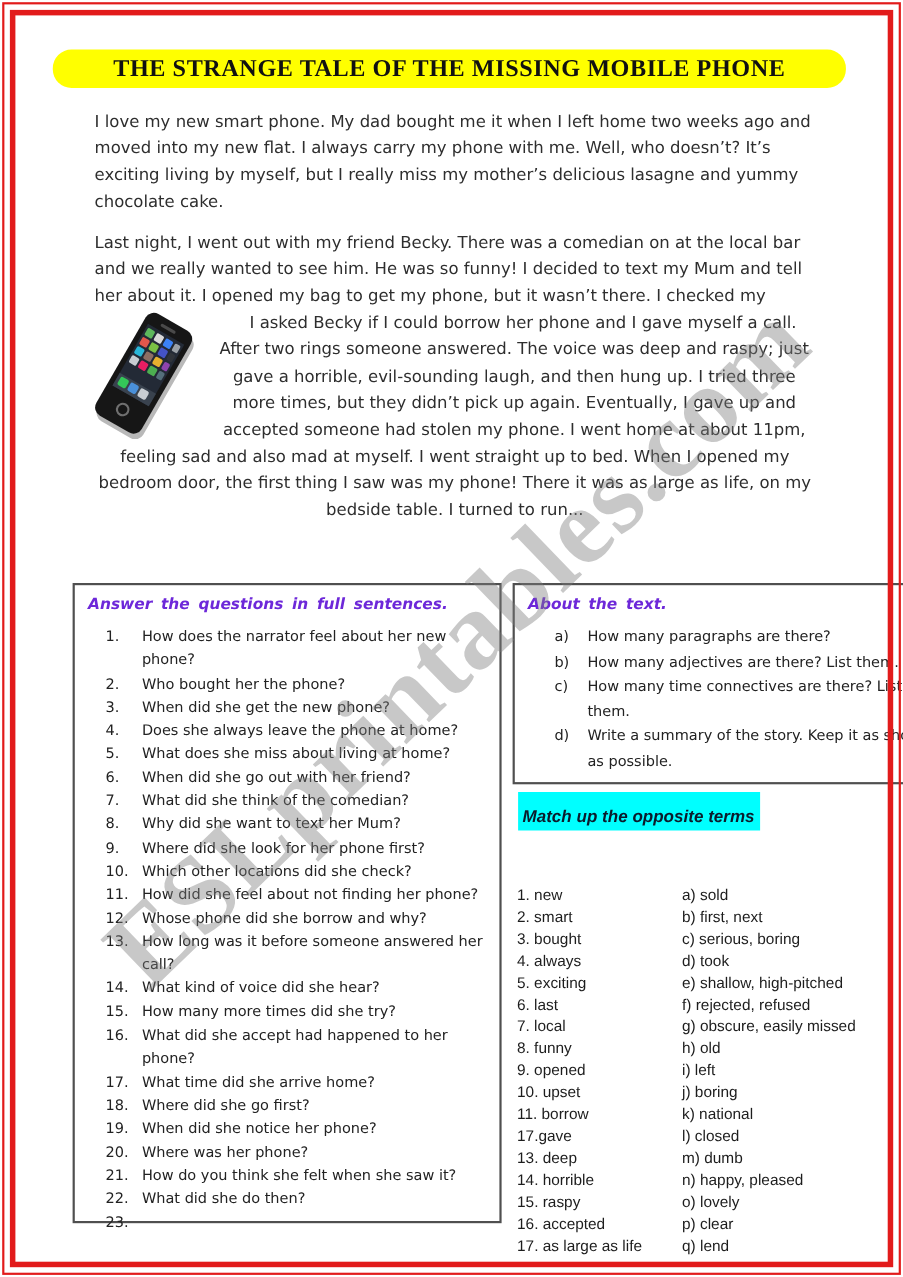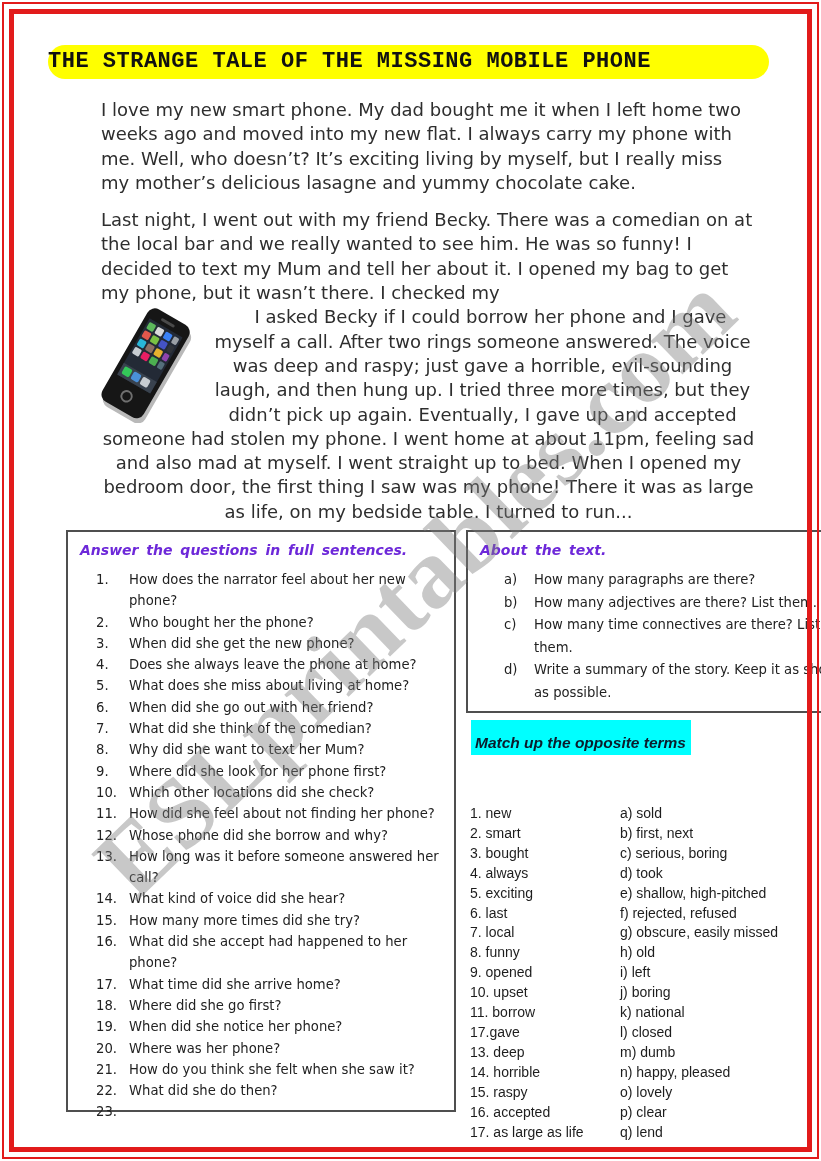--- a/index.html
+++ b/index.html
@@ -14,29 +14,29 @@
     font-family:"DejaVu Sans",sans-serif;color:var(--ink);
   }
   
   .frame-outer{position:absolute;inset:2px;border:2px solid var(--red);pointer-events:none;z-index:20;}
   .frame-inner{position:absolute;inset:9px;border:5px solid var(--red);pointer-events:none;z-index:20;}
 
   
   .title{
     position:absolute;left:48px;top:45px;width:721px;
     background:#ffff00;color:#111;
-    font-family:Liberation Mono, monospace;font-weight:bold;
-    font-size:22px;letter-spacing:.5px;text-align:left;
+    font-family:Liberation Serif, serif;font-weight:bold;
+    font-size:22px;letter-spacing:.5px;text-align:center;
     padding:4px 0 5px 0;
     border-radius:17px;
   }
 
   
-  .story{position:absolute;left:101px;top:98px;width:655px;height:425px;
-    font-size:18px;line-height:24.3px;color:var(--ink);overflow:hidden;}
+  .story{position:absolute;left:86px;top:98px;width:655px;height:425px;
+    font-size:15px;line-height:24.3px;color:var(--ink);overflow:hidden;}
   .story p{white-space:pre-wrap;}
   .story .gap{margin-bottom:13px;}
   .para3{text-indent:16px;text-align:center;}
   .phone-wrap{float:left;width:116px;height:118px;margin:0 8px 2px -16px;}
   .phone-wrap svg{width:100%;height:100%;}
 
   
   .watermark{
     position:absolute;left:415px;top:586px;z-index:9;
     transform:translate(-50%,-50%) rotate(-44deg);

